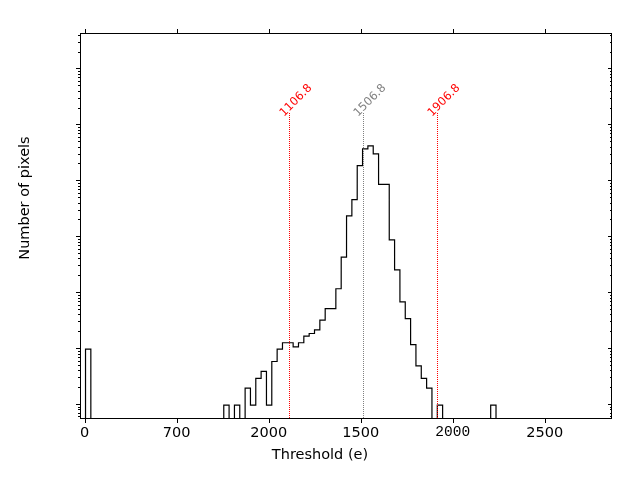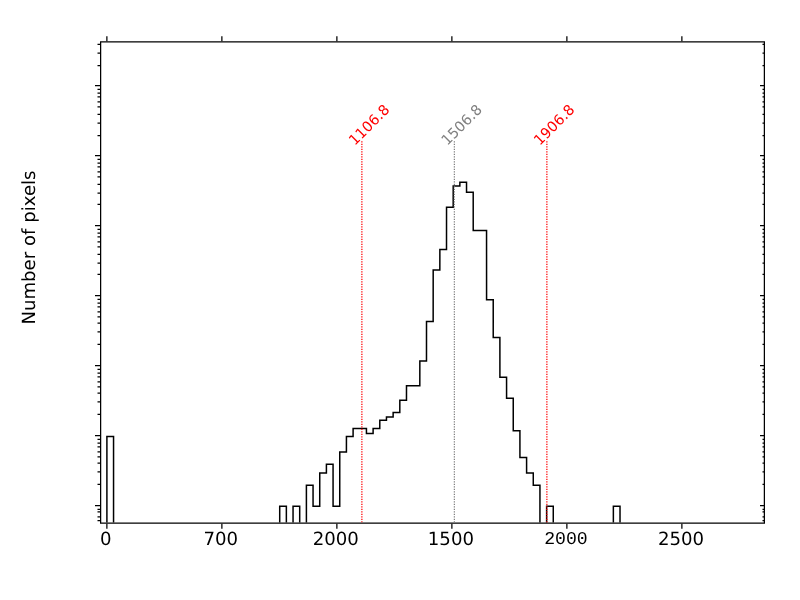--- a/index.html
+++ b/index.html
@@ -92,20 +92,21 @@
 
   svg#hist{position:absolute;left:0;top:0;}
 </style>
 </head>
 <body>
 
 <div id="figure">
 
 
   <div id="ylabel">Number of pixels</div>
+  <div id="xlabel">Threshold (e)</div>
 
   <div id="tick-host">
       <div class="xtick-major" style="left: 84.6021px;"></div>
       <div class="xtick-major-t" style="left: 84.6021px;"></div>
       <div class="xtick-label" style="left: 84.6021px;">0</div>
       <div class="xtick-major" style="left: 176.644px;"></div>
       <div class="xtick-major-t" style="left: 176.644px;"></div>
       <div class="xtick-label" style="left: 176.644px;">700</div>
       <div class="xtick-major" style="left: 268.685px;"></div>
       <div class="xtick-major-t" style="left: 268.685px;"></div>

